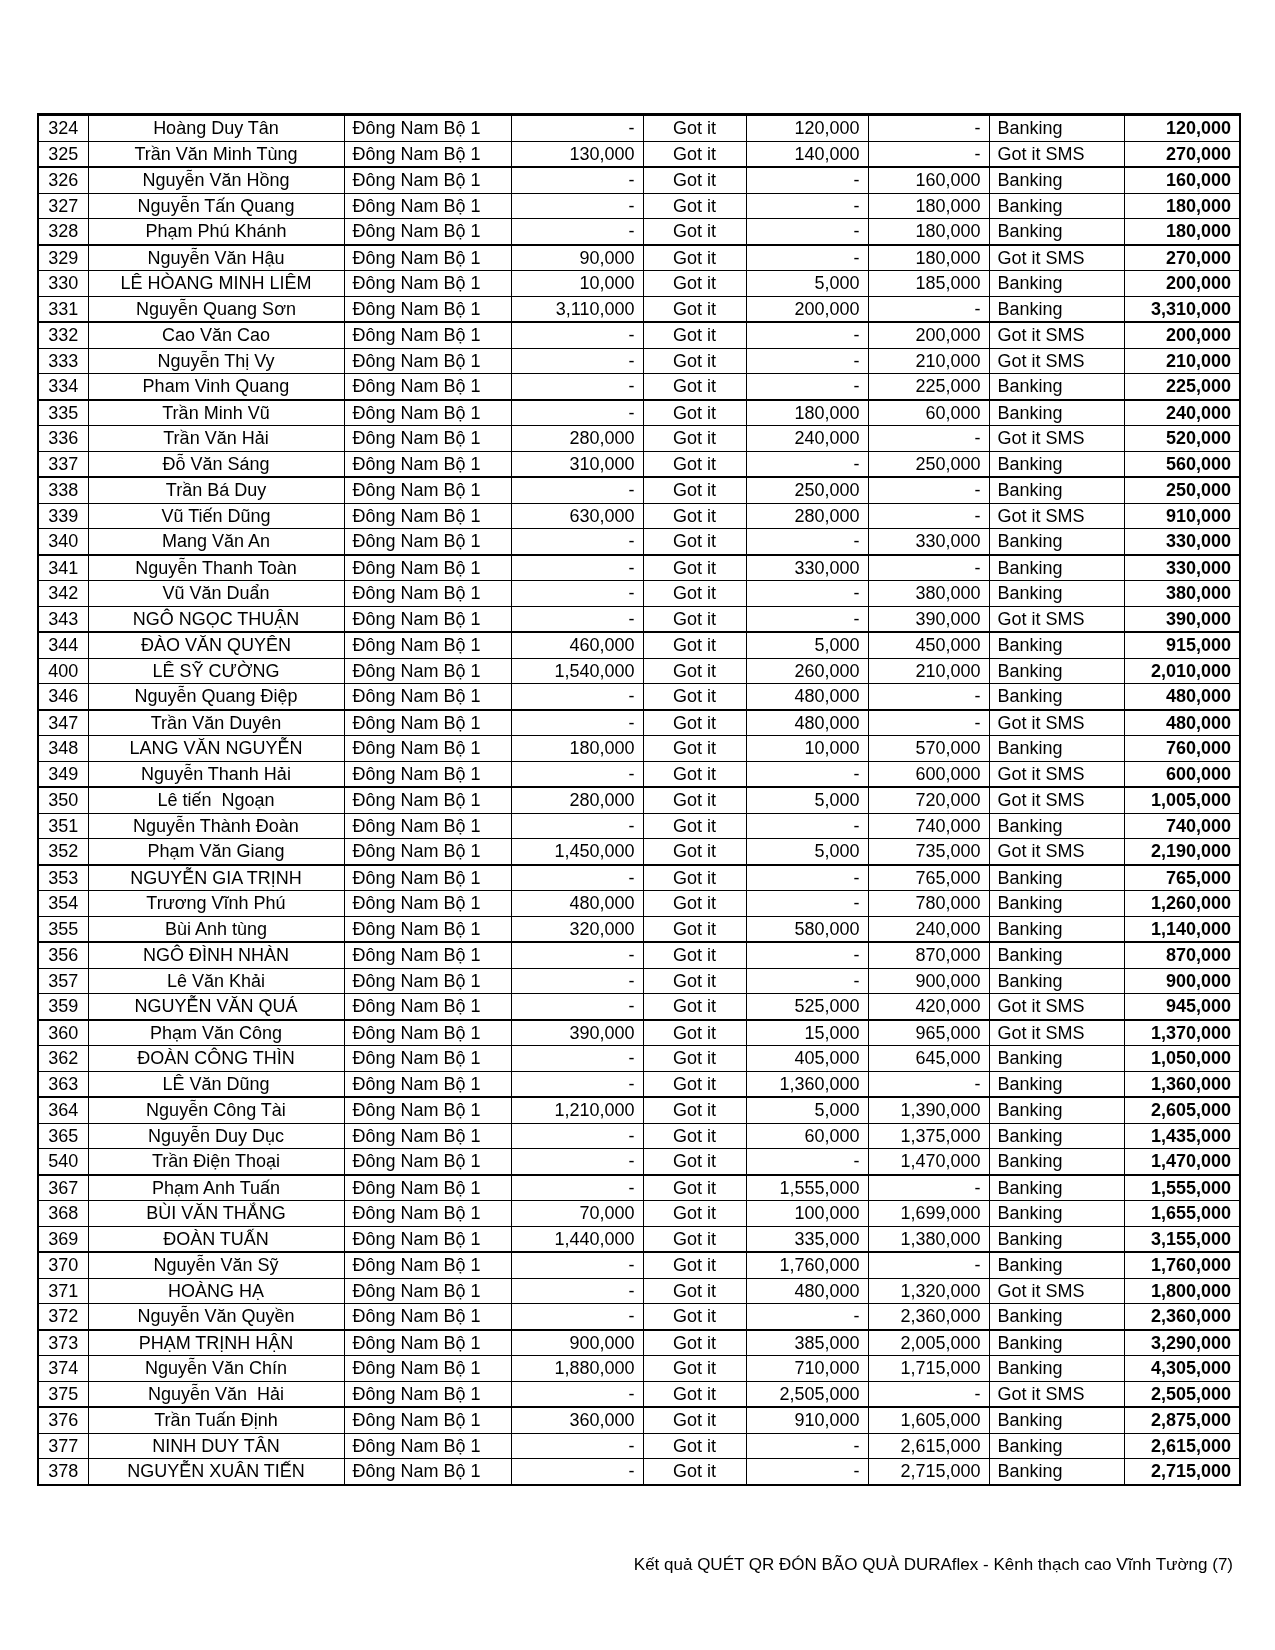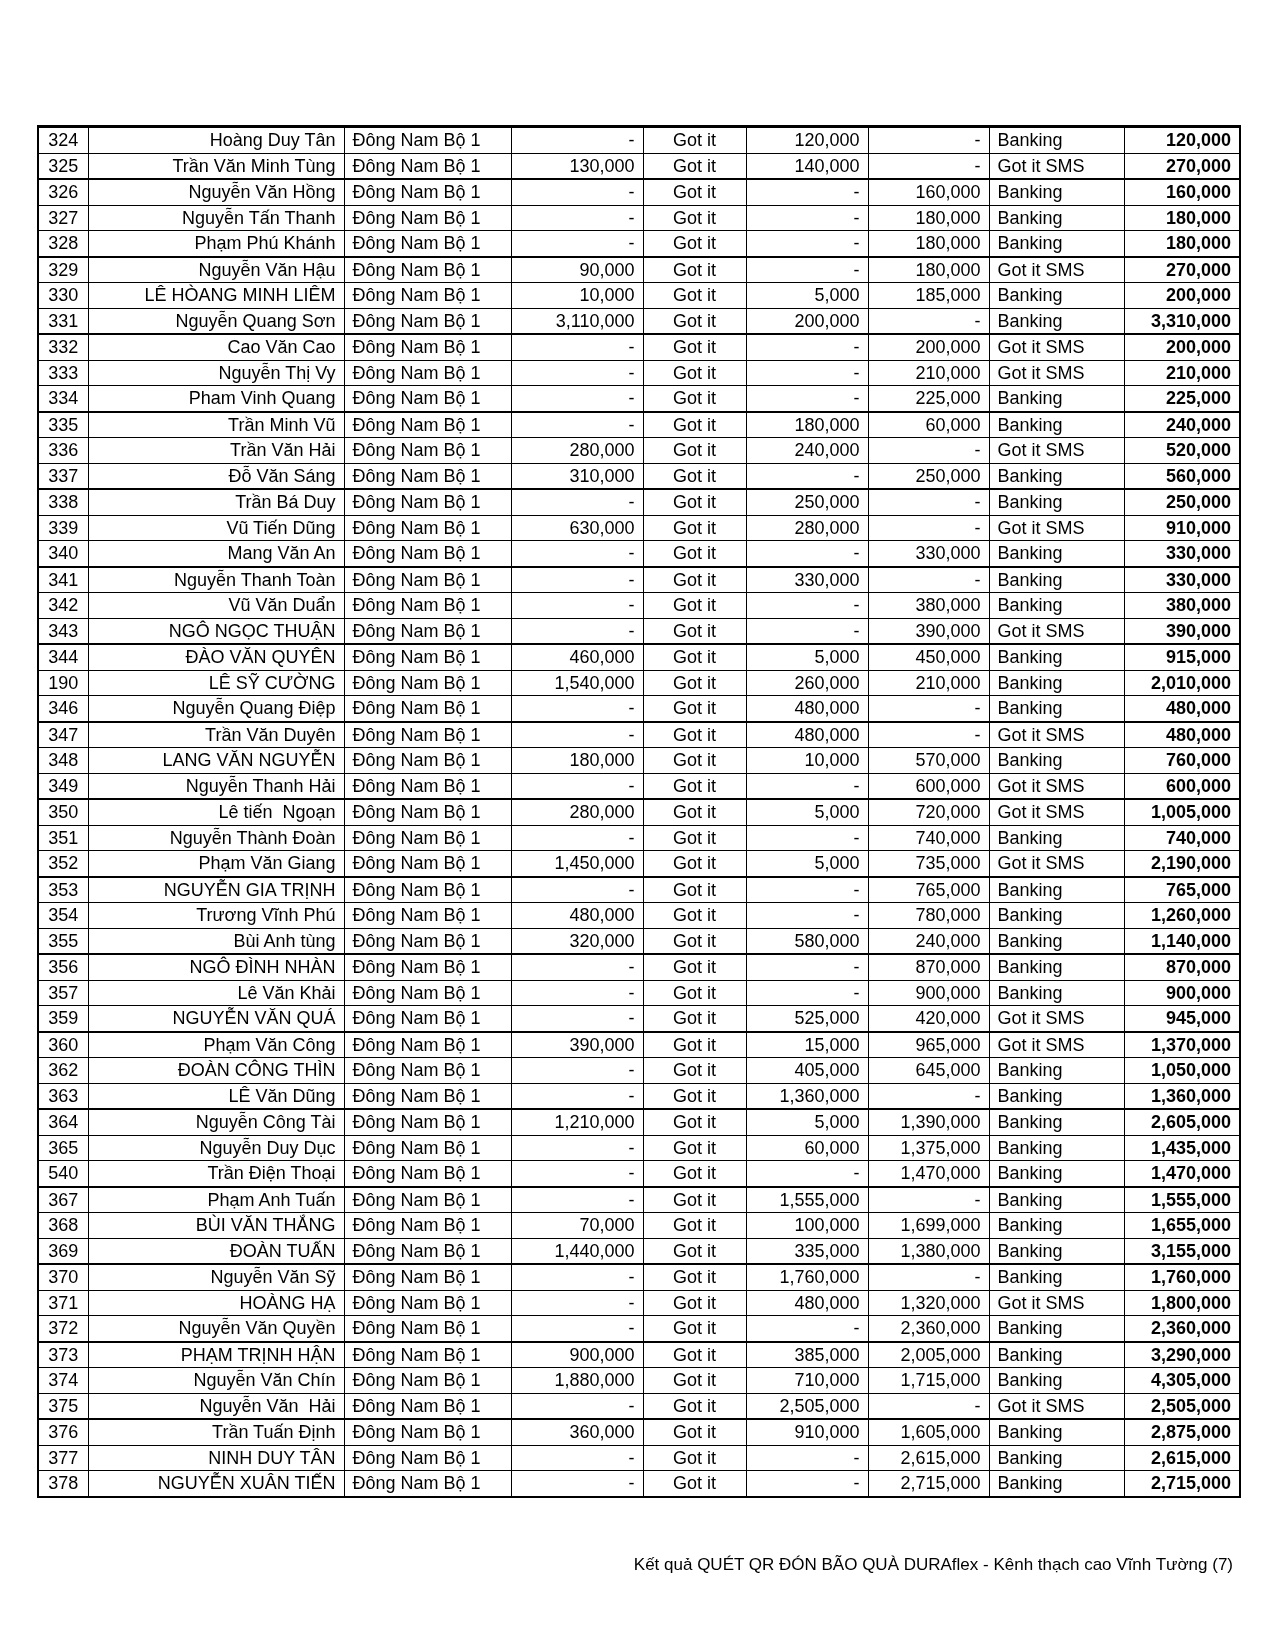--- a/index.html
+++ b/index.html
@@ -8,41 +8,41 @@
     height: 1650px;
     background: #ffffff;
     position: relative;
     font-family: "Liberation Sans", sans-serif;
     color: #000000;
     overflow: hidden;
   }
   .sheet {
     position: absolute;
     left: 37px;
-    top: 125px;
+    top: 113px;
     width: 1202px;
     border-collapse: collapse;
     table-layout: fixed;
     font-size: 18px;
     border: 2px solid #000;
     border-top-width: 3px;
   }
   .sheet td {
     border: 1px solid #000;
     height: 24.5px;
     line-height: 24.5px;
     padding: 0 8px;
     white-space: pre;
     overflow: hidden;
     vertical-align: middle;
   }
   
   .sheet tbody tr:nth-child(3n+2) td { border-bottom-width: 2px; }
   .c-center { text-align: center; padding: 0 2px; }
-  .c-name   { text-align: right; padding: 0 4px; }
+  .c-name   { text-align: center; padding: 0 4px; }
   .c-left   { text-align: left; }
   .c-amt    { text-align: right; }
   .c-dash   { padding-right: 27px; }
   .c-total  { text-align: right; font-weight: bold; }
   .footer {
     position: absolute;
     top: 1555px;
     right: 42px;
     font-size: 17px;
     white-space: pre;
@@ -92,21 +92,21 @@
         <td class="c-left">Đông Nam Bộ 1</td>
         <td class="c-amt c-dash">-</td>
         <td class="c-center">Got it</td>
         <td class="c-amt c-dash">-</td>
         <td class="c-amt">160,000</td>
         <td class="c-left">Banking</td>
         <td class="c-total">160,000</td>
       </tr>
       <tr>
         <td class="c-center">327</td>
-        <td class="c-name">Nguyễn Tấn Thanh</td>
+        <td class="c-name">Nguyễn Tấn Quang</td>
         <td class="c-left">Đông Nam Bộ 1</td>
         <td class="c-amt c-dash">-</td>
         <td class="c-center">Got it</td>
         <td class="c-amt c-dash">-</td>
         <td class="c-amt">180,000</td>
         <td class="c-left">Banking</td>
         <td class="c-total">180,000</td>
       </tr>
       <tr>
         <td class="c-center">328</td>
@@ -289,21 +289,21 @@
         <td class="c-name">ĐÀO VĂN QUYÊN</td>
         <td class="c-left">Đông Nam Bộ 1</td>
         <td class="c-amt">460,000</td>
         <td class="c-center">Got it</td>
         <td class="c-amt">5,000</td>
         <td class="c-amt">450,000</td>
         <td class="c-left">Banking</td>
         <td class="c-total">915,000</td>
       </tr>
       <tr>
-        <td class="c-center">190</td>
+        <td class="c-center">400</td>
         <td class="c-name">LÊ SỸ CƯỜNG</td>
         <td class="c-left">Đông Nam Bộ 1</td>
         <td class="c-amt">1,540,000</td>
         <td class="c-center">Got it</td>
         <td class="c-amt">260,000</td>
         <td class="c-amt">210,000</td>
         <td class="c-left">Banking</td>
         <td class="c-total">2,010,000</td>
       </tr>
       <tr>

